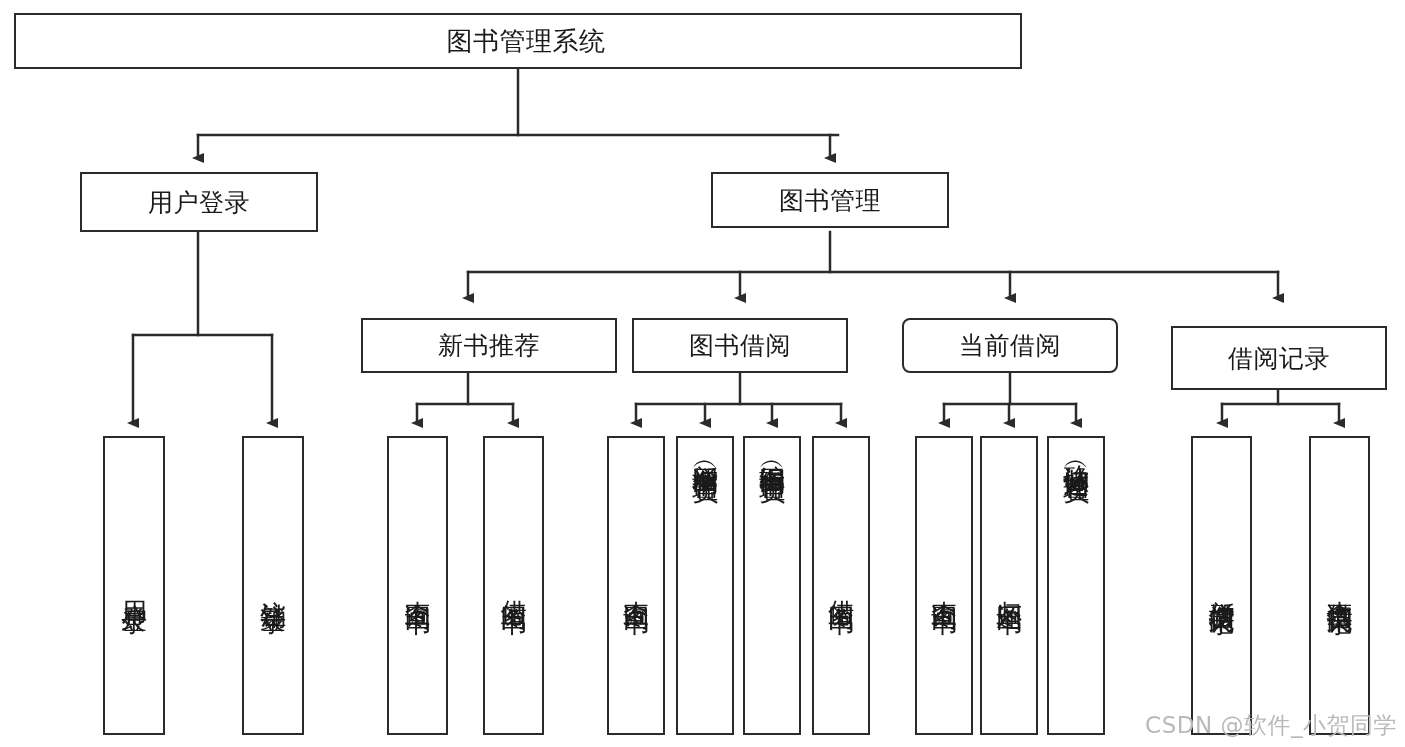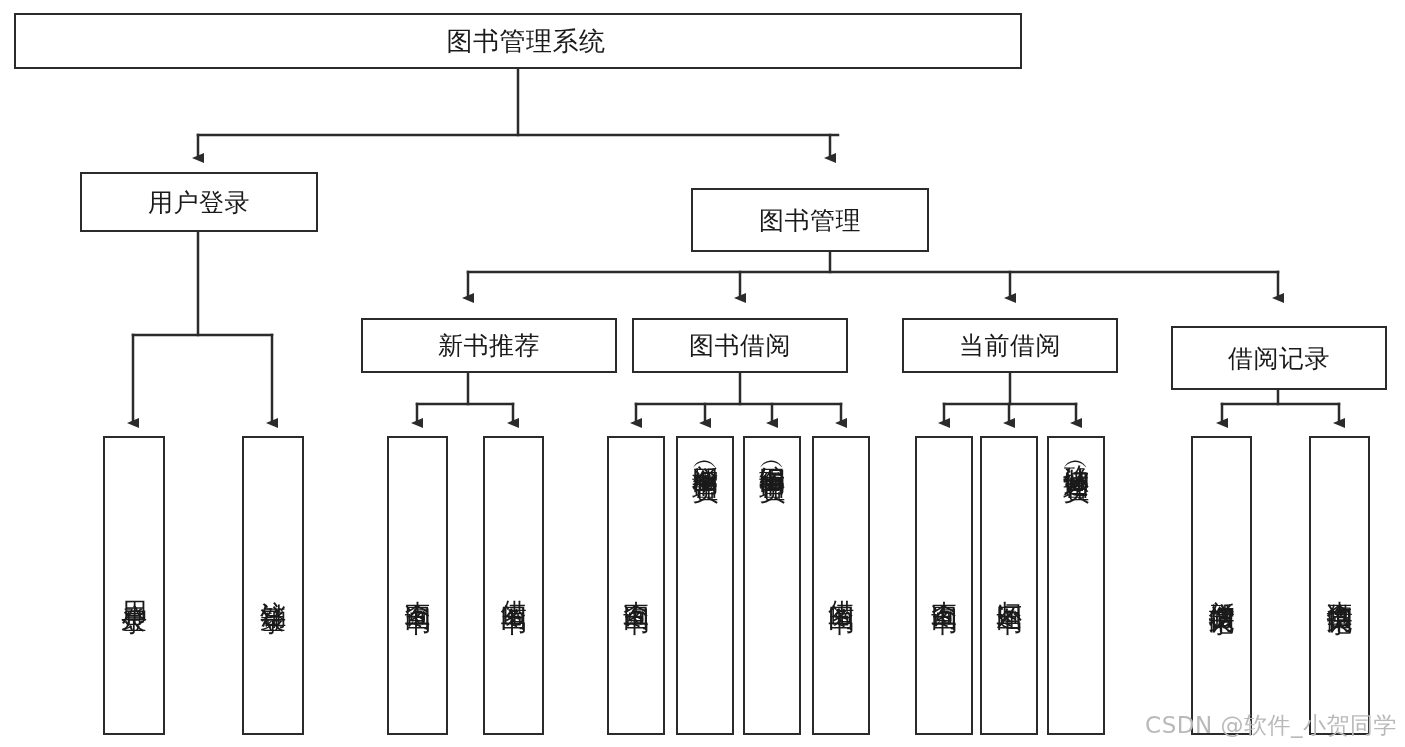--- a/index.html
+++ b/index.html
@@ -144,33 +144,33 @@
   </svg>
 
   <div class="node h root" style="left:14px; top:13px; width:1008px; height:56px;padding-left:16px;">
     <span class="node-label">图书管理系统</span>
   </div>
 
   <div class="node h" style="left:80px; top:172px; width:238px; height:60px;">
     <span class="node-label">用户登录</span>
   </div>
 
-  <div class="node h" style="left:691px; top:172px; width:238px; height:64px;margin-top:16px;">
+  <div class="node h" style="left:711px; top:172px; width:238px; height:56px;">
     <span class="node-label">图书管理</span>
   </div>
 
   <div class="node h" style="left:361px; top:318px; width:256px; height:55px;">
     <span class="node-label">新书推荐</span>
   </div>
 
   <div class="node h" style="left:632px; top:318px; width:216px; height:55px;">
     <span class="node-label">图书借阅</span>
   </div>
 
-  <div class="node h" style="left:902px; top:318px; width:216px; height:55px;">
+  <div class="node h" style="left:902px; top:318px; width:216px; height:55px;border-radius:8px;">
     <span class="node-label">当前借阅</span>
   </div>
 
   <div class="node h" style="left:1171px; top:318px; width:216px; height:64px;margin-top:8px;">
     <span class="node-label">借阅记录</span>
   </div>
 
   <div class="node v" style="left:103px; top:436px; width:62px; height:299px;">
     <span class="vwrap">
       <span class="node-label">用户登录</span>

